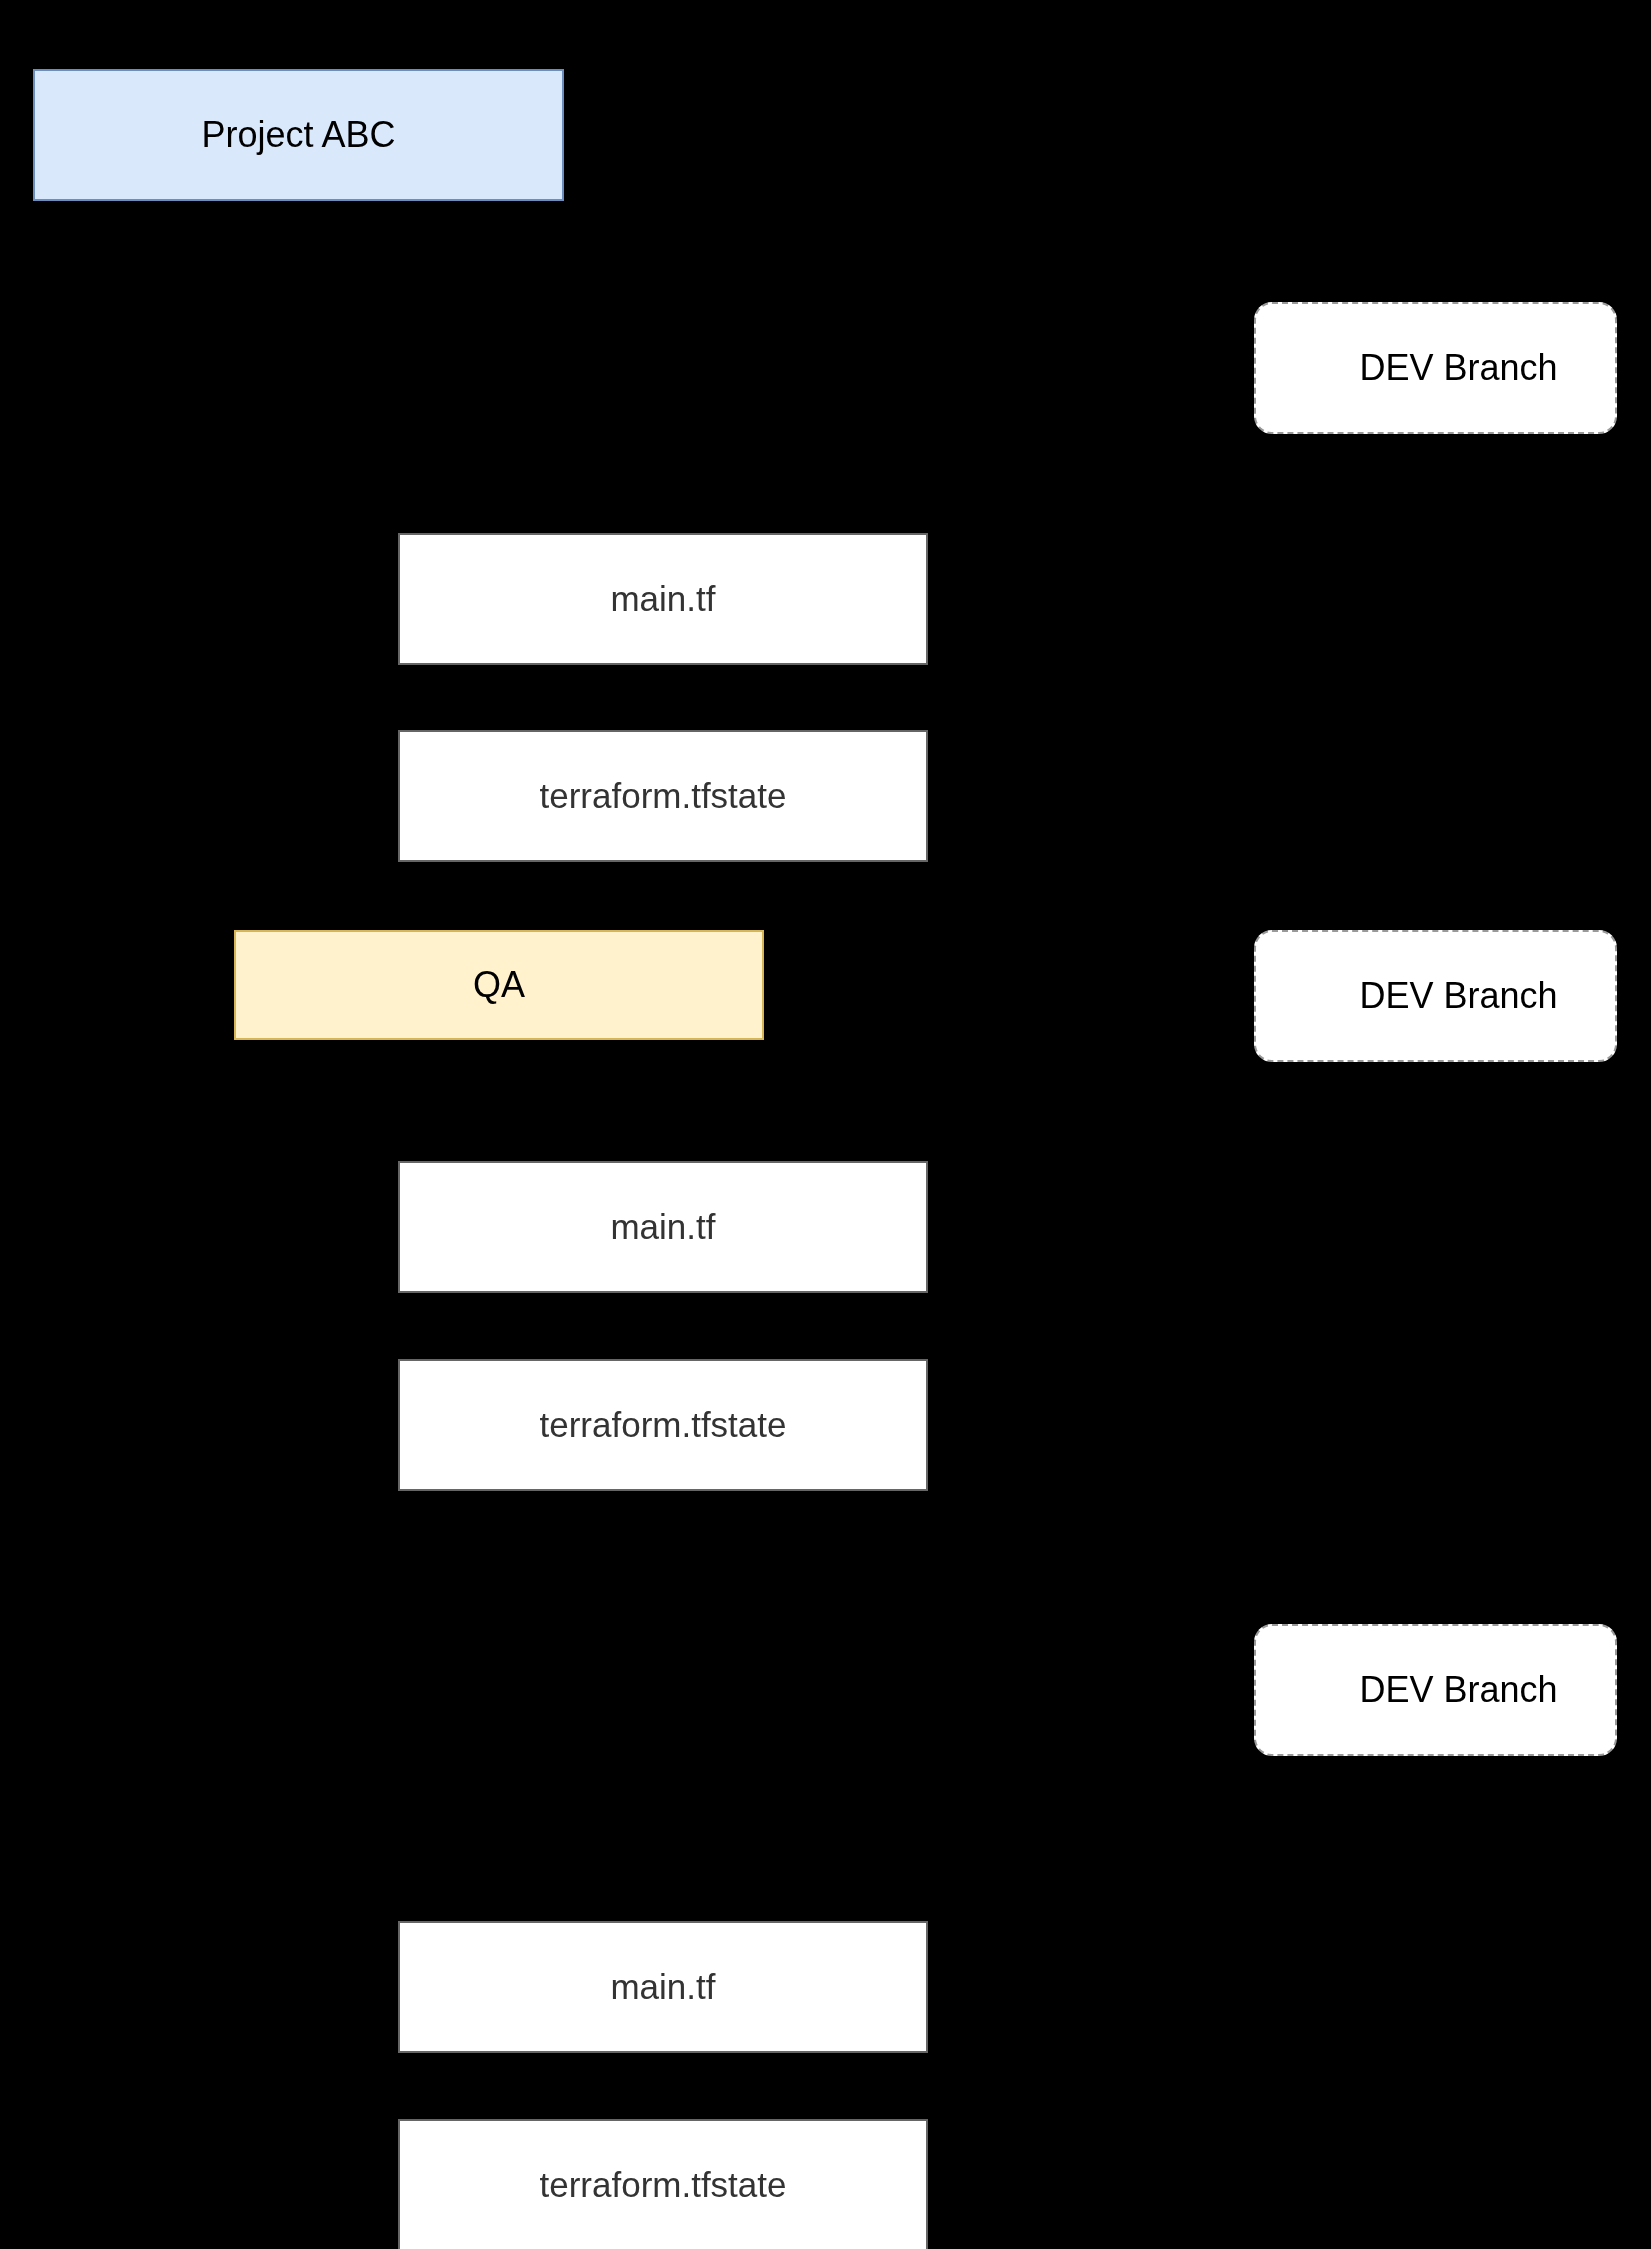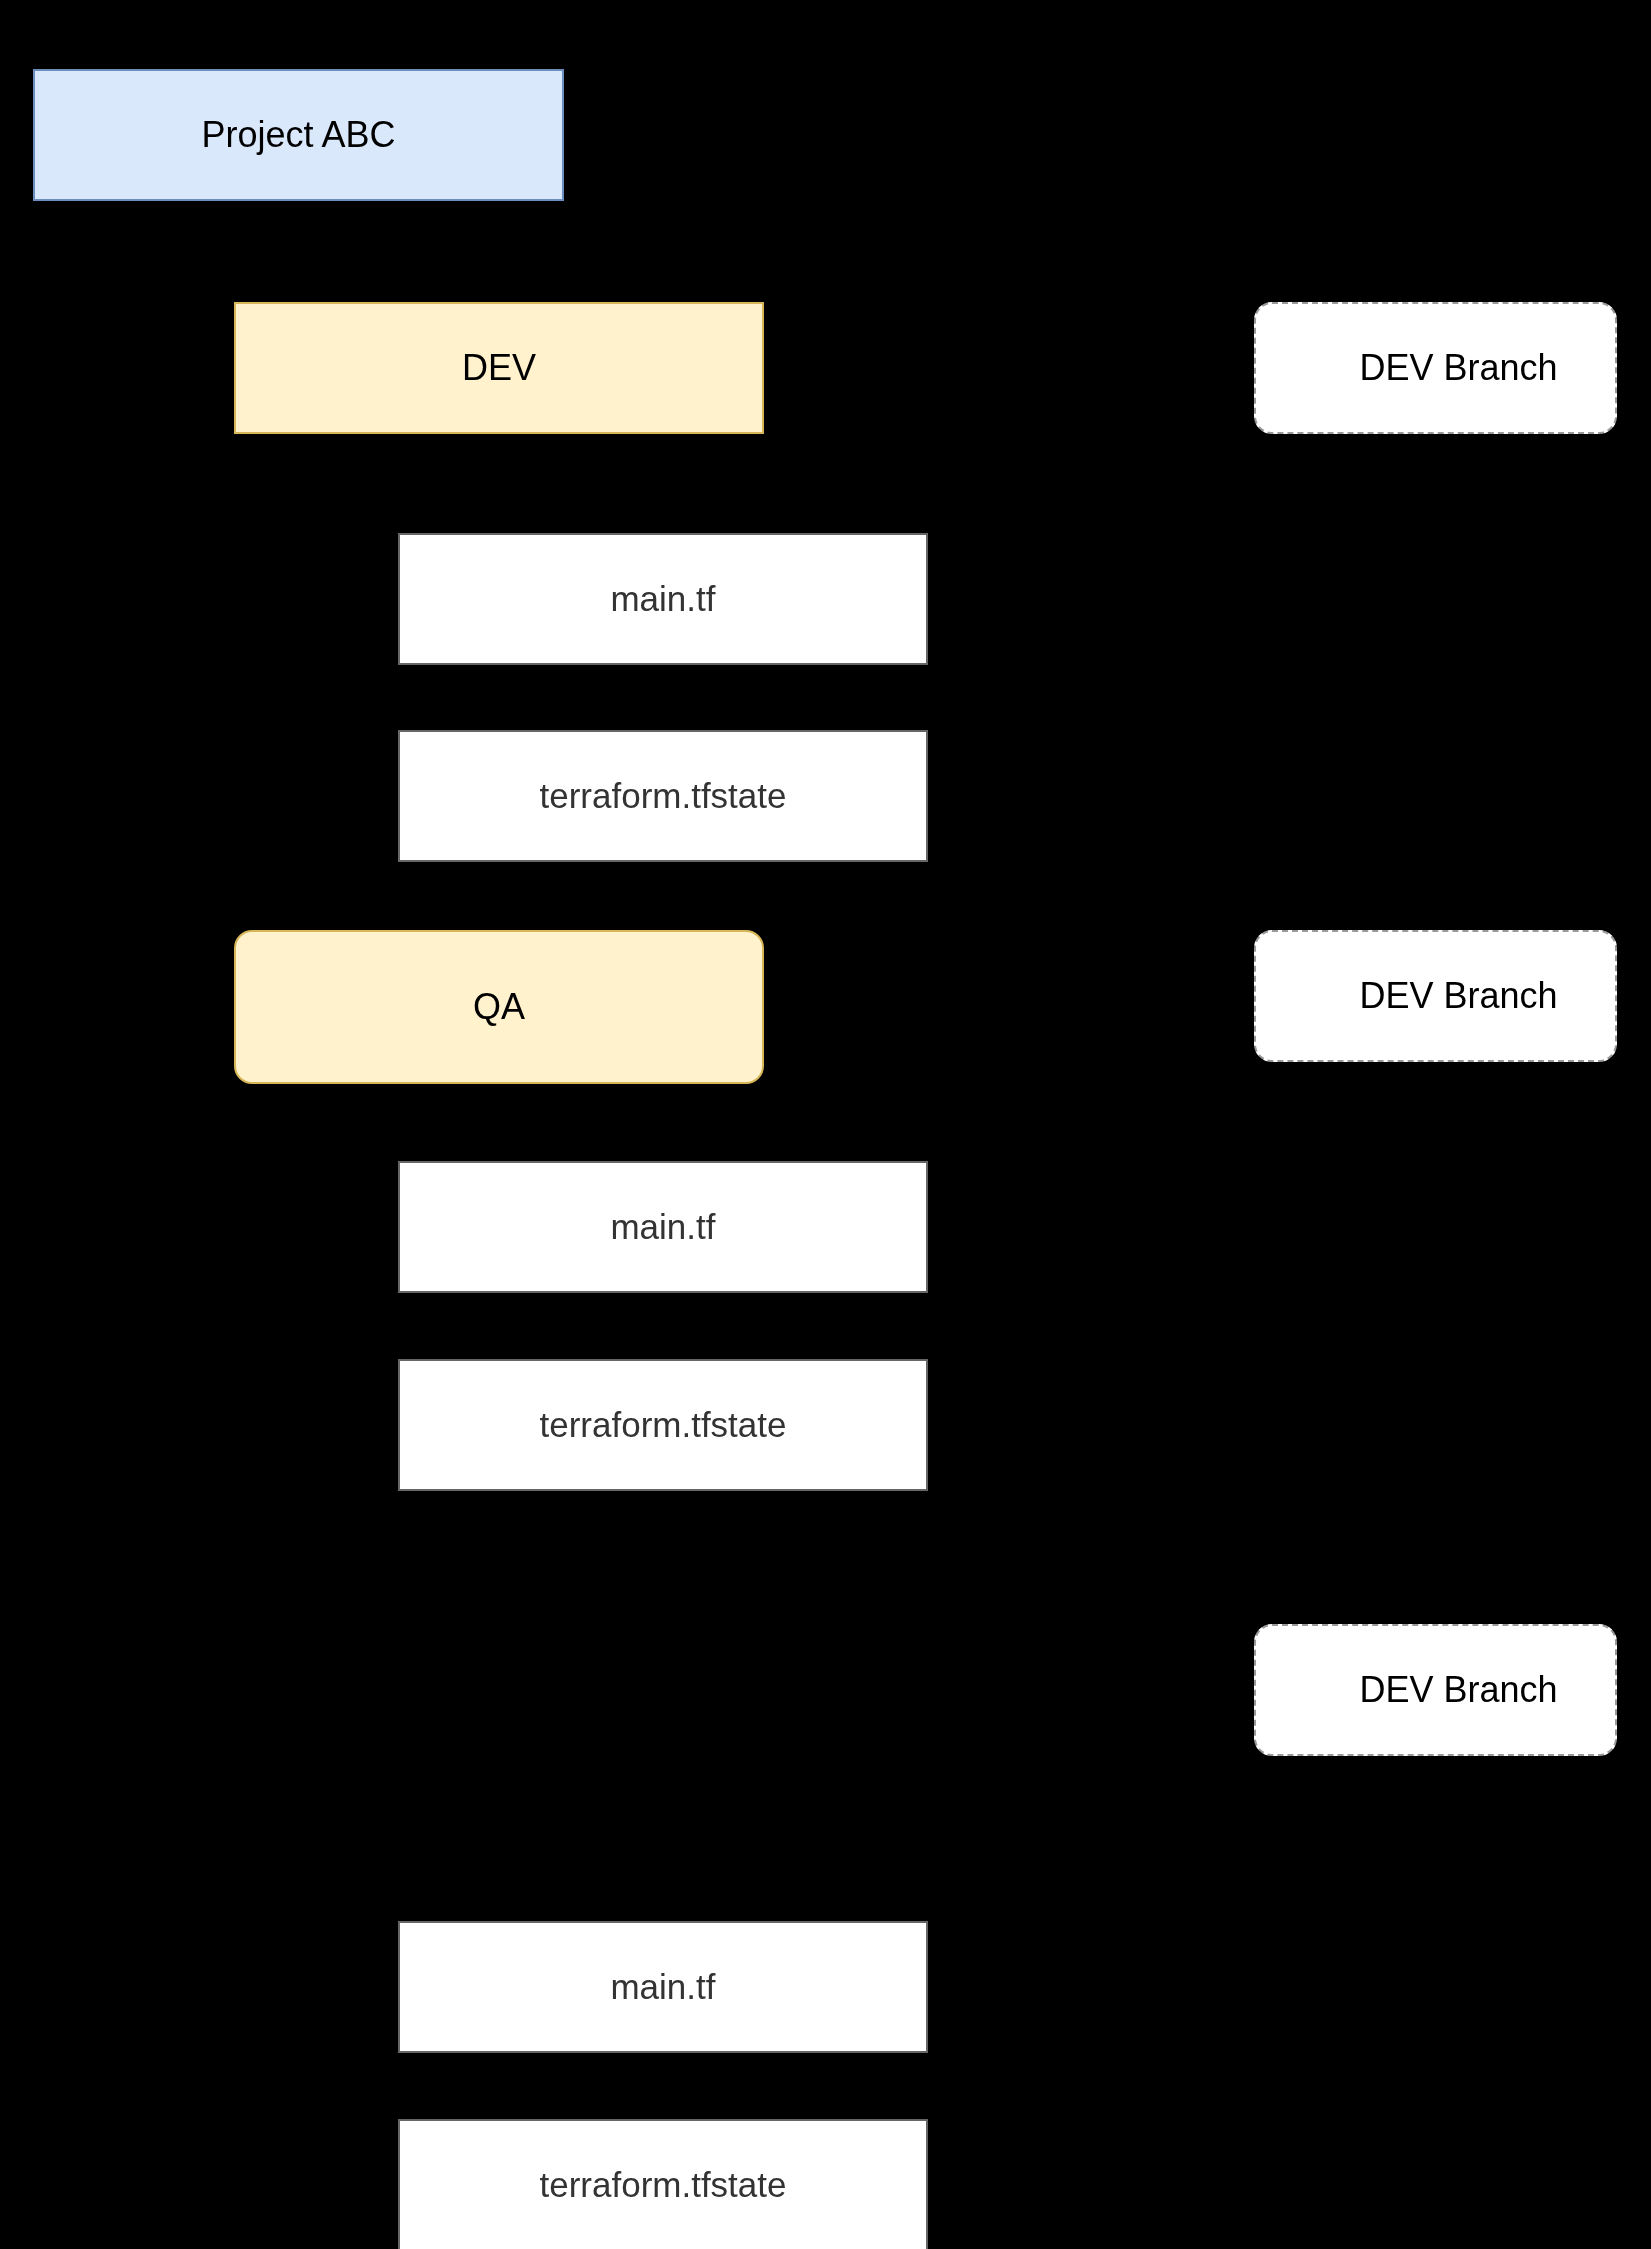--- a/index.html
+++ b/index.html
@@ -104,37 +104,34 @@
 
     <div class="edge edge-h" style="left:764px; top:332px; width:490px;"></div>
     <div class="edge edge-h" style="left:764px; top:960px; width:490px;"></div>
     <div class="edge edge-h" style="left:764px; top:1654px; width:490px;"></div>
   </div>
 
   <div class="node node-project" style="left:33px; top:33px; width:531px; height:132px;">
     <span>Project ABC</span>
   </div>
 
-  <div class="node node-env" style="left:234px; top:266px; width:530px; height:132px;">
-    <span>DEV</span>
-  </div>
 
   <div class="node node-branch" style="left:1254px; top:266px; width:363px; height:132px;">
     <span>DEV Branch</span>
   </div>
 
   <div class="node node-file" style="left:398px; top:497px; width:530px; height:132px;">
     <span>main.tf</span>
   </div>
 
   <div class="node node-file" style="left:398px; top:694px; width:530px; height:132px;">
     <span>terraform.tfstate</span>
   </div>
 
-  <div class="node node-env" style="left:234px; top:894px; width:530px; height:154px;border-radius:18px;">
+  <div class="node node-env" style="left:234px; top:894px; width:530px; height:110px;">
     <span>QA</span>
   </div>
 
   <div class="node node-branch" style="left:1254px; top:894px; width:363px; height:132px;">
     <span>DEV Branch</span>
   </div>
 
   <div class="node node-file" style="left:398px; top:1125px; width:530px; height:132px;">
     <span>main.tf</span>
   </div>

